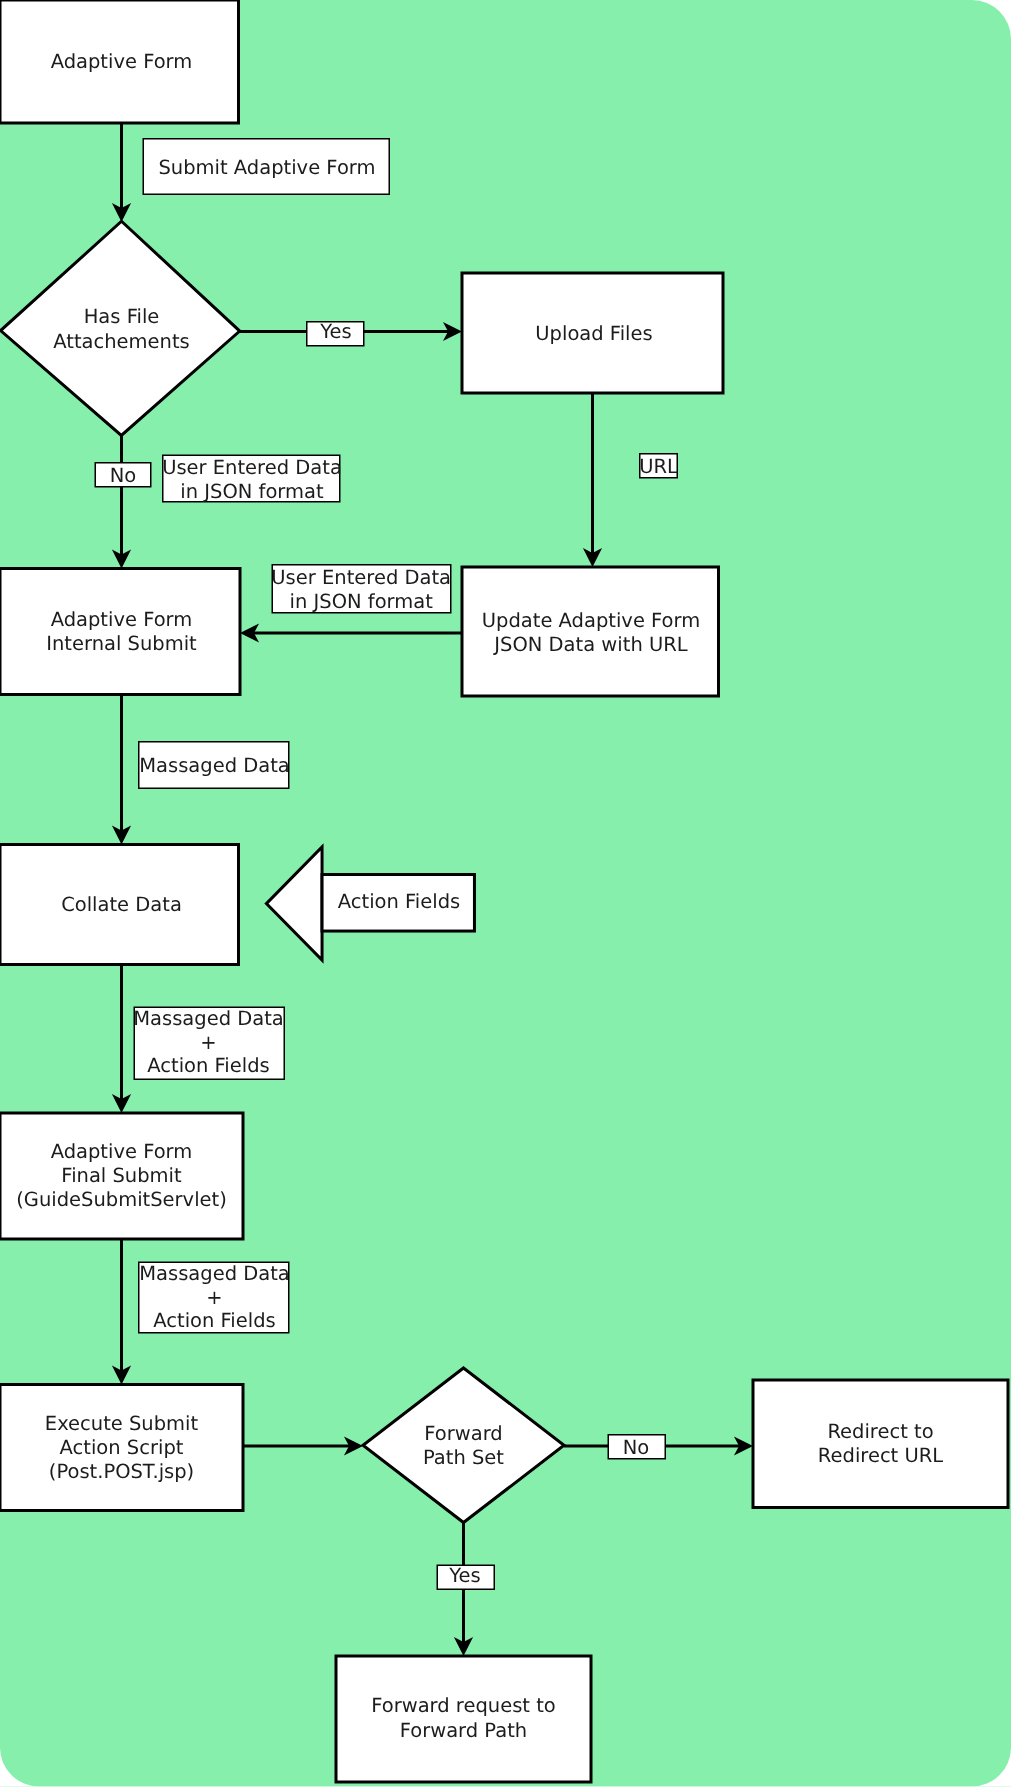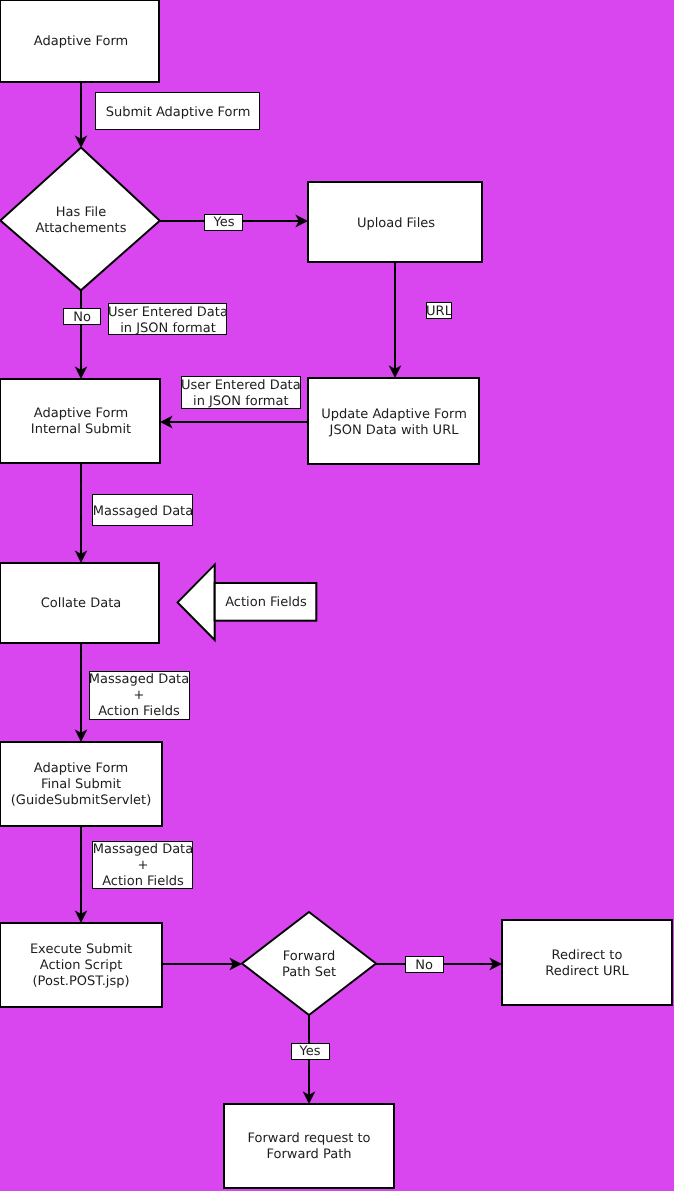--- a/index.html
+++ b/index.html
@@ -1,18 +1,18 @@
 <!DOCTYPE html>
 <html><head>
 <meta charset="utf-8">
 <style>
   html,body{margin:0;padding:0;background:#ffffff;}
   body{width:674px;height:1191px;overflow:hidden;
        font-family:"DejaVu Sans",sans-serif;}
-  #diagram{position:relative;width:674px;height:1191px;background:#d946ef;}
+  #diagram{position:relative;width:674px;height:1191px;background:#86efac;border-radius:26px;}
   svg{display:block;}
   .nodebox{fill:#ffffff;stroke:#000000;stroke-width:2;}
   .nodediamond{fill:#ffffff;stroke:#000000;stroke-width:2;}
   .blockarrow{fill:#ffffff;stroke:#000000;stroke-width:2;stroke-linejoin:miter;}
   .lblbox{fill:#ffffff;stroke:#000000;stroke-width:1;}
   .conn{stroke:#000000;stroke-width:2;fill:none;}
   .arrowhead{fill:#000000;stroke:none;}
   text{font-family:"DejaVu Sans",sans-serif;font-size:13px;fill:#1c1c1c;
        text-anchor:middle;dominant-baseline:alphabetic;
        -webkit-font-smoothing:antialiased;text-rendering:geometricPrecision;}

